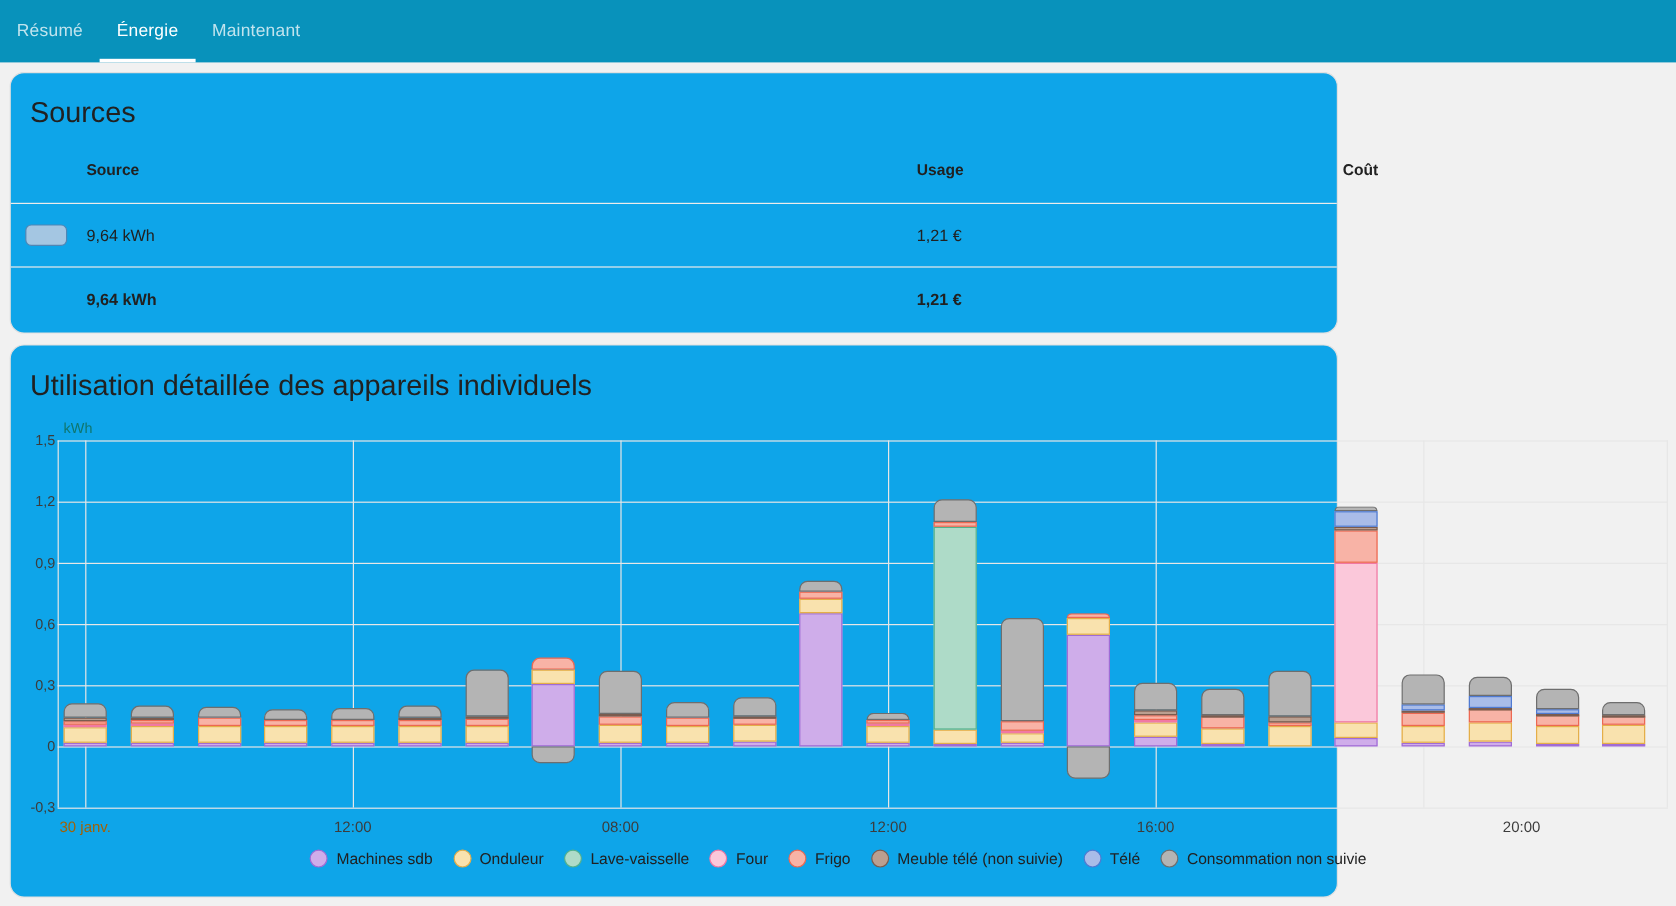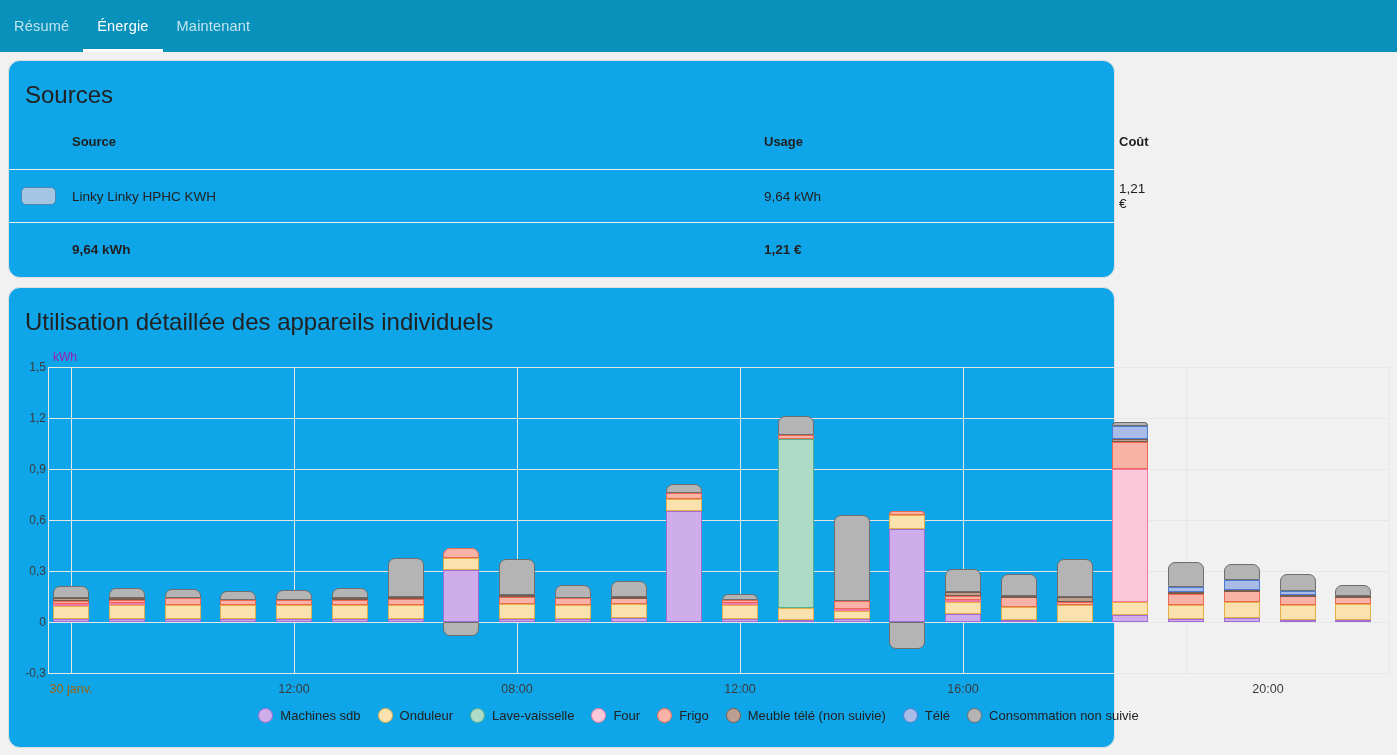--- a/index.html
+++ b/index.html
@@ -52,21 +52,21 @@
   .gl-v { position:absolute; top:0; height:100%; width:1px; background:#e7e7e7; }
   .ytick {
     position:absolute; width:36px; text-align:right; font-size:12px; color:#3c3c3c;
     transform:translateY(-7px);
   }
   .xtick {
     position:absolute; top:682px; font-size:12.5px; color:#3c3c3c;
     transform:translateX(-50%); white-space:nowrap;
   }
   .xtick.bold { font-weight:400; color:#a16207; }
-  #unit-label { position:absolute; left:53px; top:350px; font-size:12px; color:#a21caf; }
+  #unit-label { position:absolute; left:53px; top:350px; font-size:12px; color:#0f766e; }
   .seg { position:absolute; border:1px solid; }
   .seg.top-cap { border-top-left-radius:7px; border-top-right-radius:7px; }
   .seg.bottom-cap { border-bottom-left-radius:7px; border-bottom-right-radius:7px; }
   
   #legend {
     position:absolute; left:8px; top:708px; width:1381px;
     display:flex; justify-content:center; align-items:center; gap:17px;
   }
   .legend-item { display:flex; align-items:center; gap:7px; cursor:pointer; }
   .legend-dot { width:15px; height:15px; border-radius:50%; border:1px solid; }
@@ -94,21 +94,20 @@
     <div class="srow head">
       <div></div>
       <div class="c-name">Source</div>
       <div class="c-usage">Usage</div>
       <div class="c-cost">Coût</div>
     </div>
     <div class="srow body">
       <div>
           <div class="swatch" id="linky-swatch" style="background: rgb(164, 198, 226); border-color: rgb(79, 134, 181);"></div>
         </div>
-      <div class="c-name">Linky Linky HPHC KWH</div>
       <div class="c-usage">9,64 kWh</div>
       <div class="c-cost">1,21 €</div>
     </div>
     <div class="srow body total">
       <div></div>
       <div class="c-usage">9,64 kWh</div>
       <div class="c-cost">1,21 €</div>
     </div>
   </div>
 

